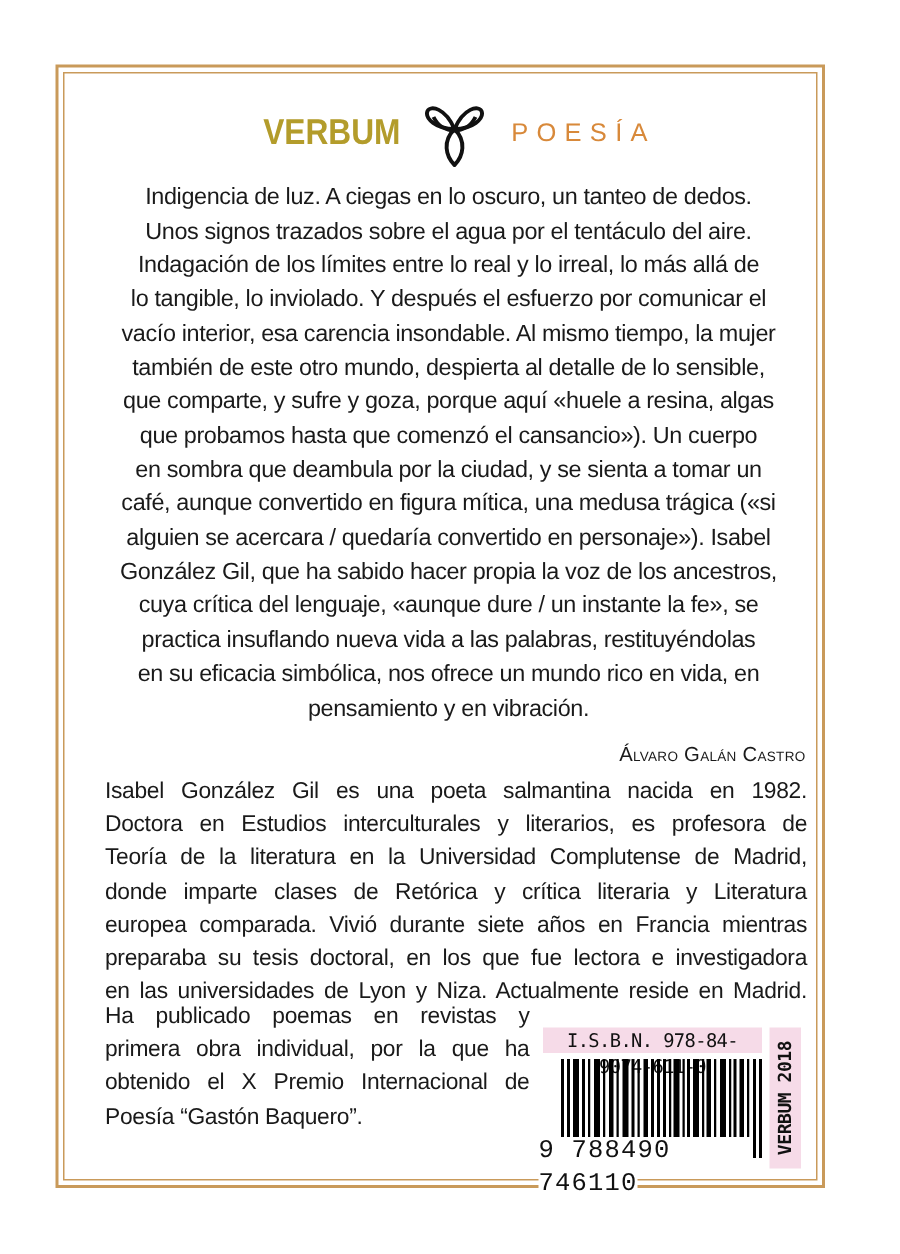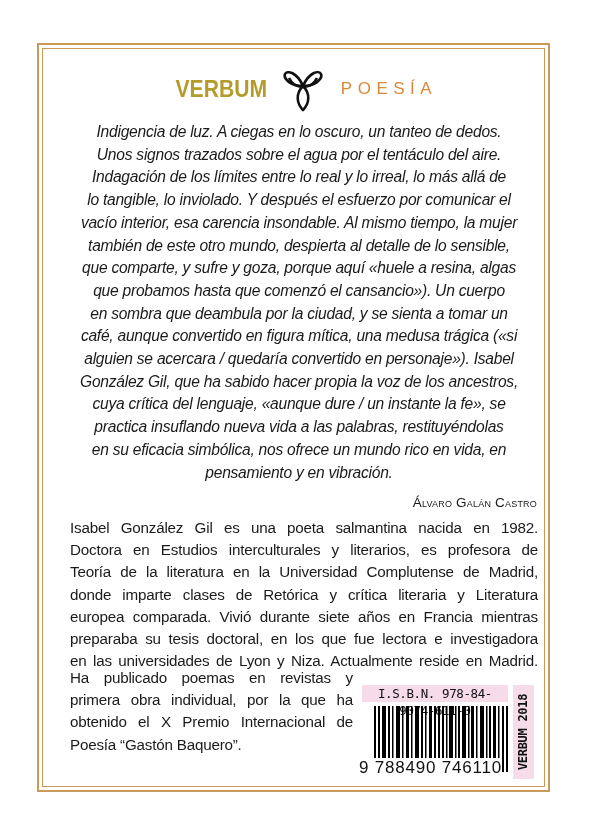--- a/index.html
+++ b/index.html
@@ -12,37 +12,37 @@
   .logo { position: absolute; top: 66px; left: 0; width: 600px; height: 46px;
           display: flex; align-items: center; justify-content: center; }
   .logo-verbum { font-family: "Liberation Sans", sans-serif; font-weight: bold; font-size: 24px;
                  color: #b39c2b; letter-spacing: 0px; transform: scaleX(0.88); transform-origin: right center;
                  margin-right: 8px; }
   .logo-mark { width: 40px; height: 46px; margin: 0 8px; }
   .logo-poesia { font-family: "Liberation Sans", sans-serif; font-size: 17px; color: #d8893a;
                  letter-spacing: 5.5px; margin-left: 10px; }
   .review { position: absolute; left: 60px; top: 121px; width: 478px; text-align: center;
             font-size: 15.6px; line-height: 22.7px; letter-spacing: -0.25px; }
-  .review p { margin: 0; font-style: italic; }
+  .review p { margin: 0; }
   .attribution { position: absolute; right: 63px; top: 483px; font-size: 13.5px;
                  font-variant: small-caps; letter-spacing: 0.2px; margin-top: 12px; }
   .bio { position: absolute; left: 70px; top: 517px; width: 468px; text-align: justify;
          font-size: 15.2px; line-height: 22.2px; letter-spacing: -0.2px; }
   .bio .line { display: block; text-align: justify; text-align-last: justify; white-space: nowrap; }
   .bio b { font-weight: normal; }
   .bio-narrow { position: absolute; left: 70px; top: 667px; width: 283px; font-size: 15.2px; line-height: 22.2px; letter-spacing: -0.2px; }
   .bio-narrow .line { display: block; text-align: justify; text-align-last: justify; white-space: nowrap; }
   .bio-narrow .line.last { text-align-last: left; }
   .isbn-label { position: absolute; left: 362px; top: 685px; width: 146px; height: 17px;
                 background: #f6dbe8; font-family: "DejaVu Sans Mono", monospace; font-size: 12.5px;
                 line-height: 17px; text-align: center; letter-spacing: -0.4px; color: #111;
                 transform: scaleX(1.0); }
   .barcode { position: absolute; left: 374px; top: 706px; width: 134px; height: 66px; }
   .barcode-digits { position: absolute; left: 359px; top: 757px; width: 150px; height: 22px;
-                    font-family: Liberation Sans, sans-serif; font-size: 17px; line-height: 22px;
+                    font-family: Liberation Mono, monospace; font-size: 17px; line-height: 22px;
                     letter-spacing: 0.8px; color: #111; background: transparent; }
   .barcode-digits span { background: #fff; }
   .side-strip { position: absolute; left: 513px; top: 685px; width: 21px; height: 94px;
                 background: #f6dbe8; }
   .side-text { position: absolute; left: 523px; top: 732px; transform: translate(-50%, -50%) rotate(-90deg);
                font-family: "DejaVu Sans Mono", monospace; font-size: 12px; font-weight: bold;
                white-space: nowrap; letter-spacing: -0.3px; color: #111; }
 </style>
 </head>
 <body>

